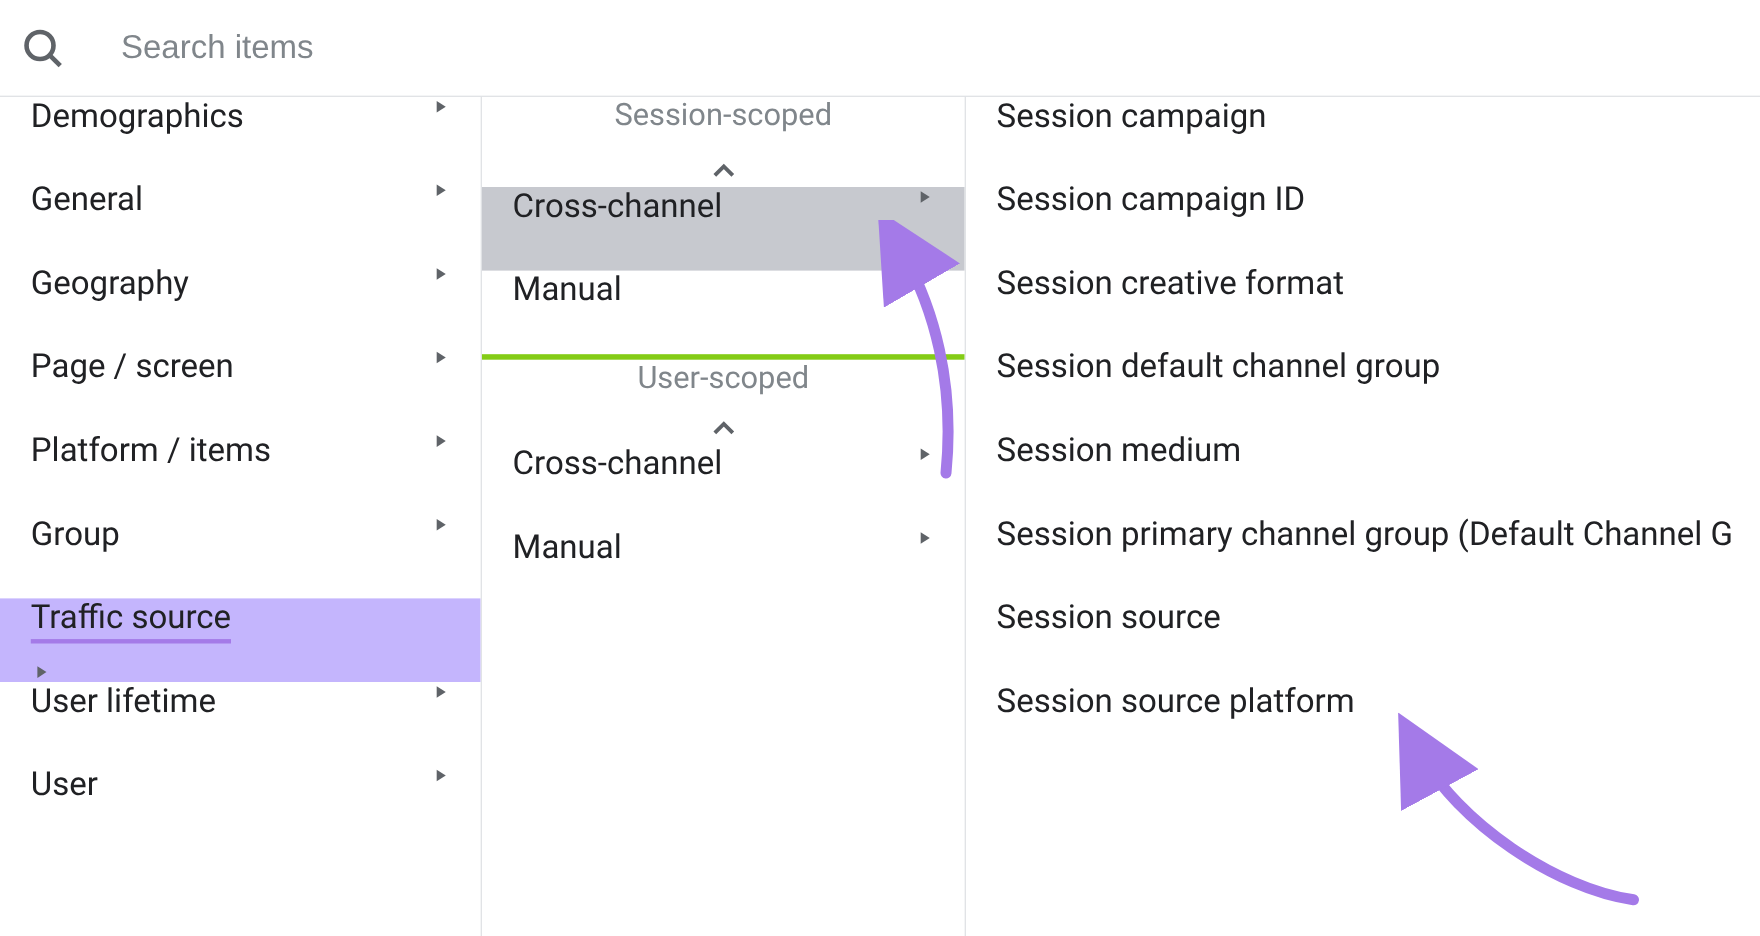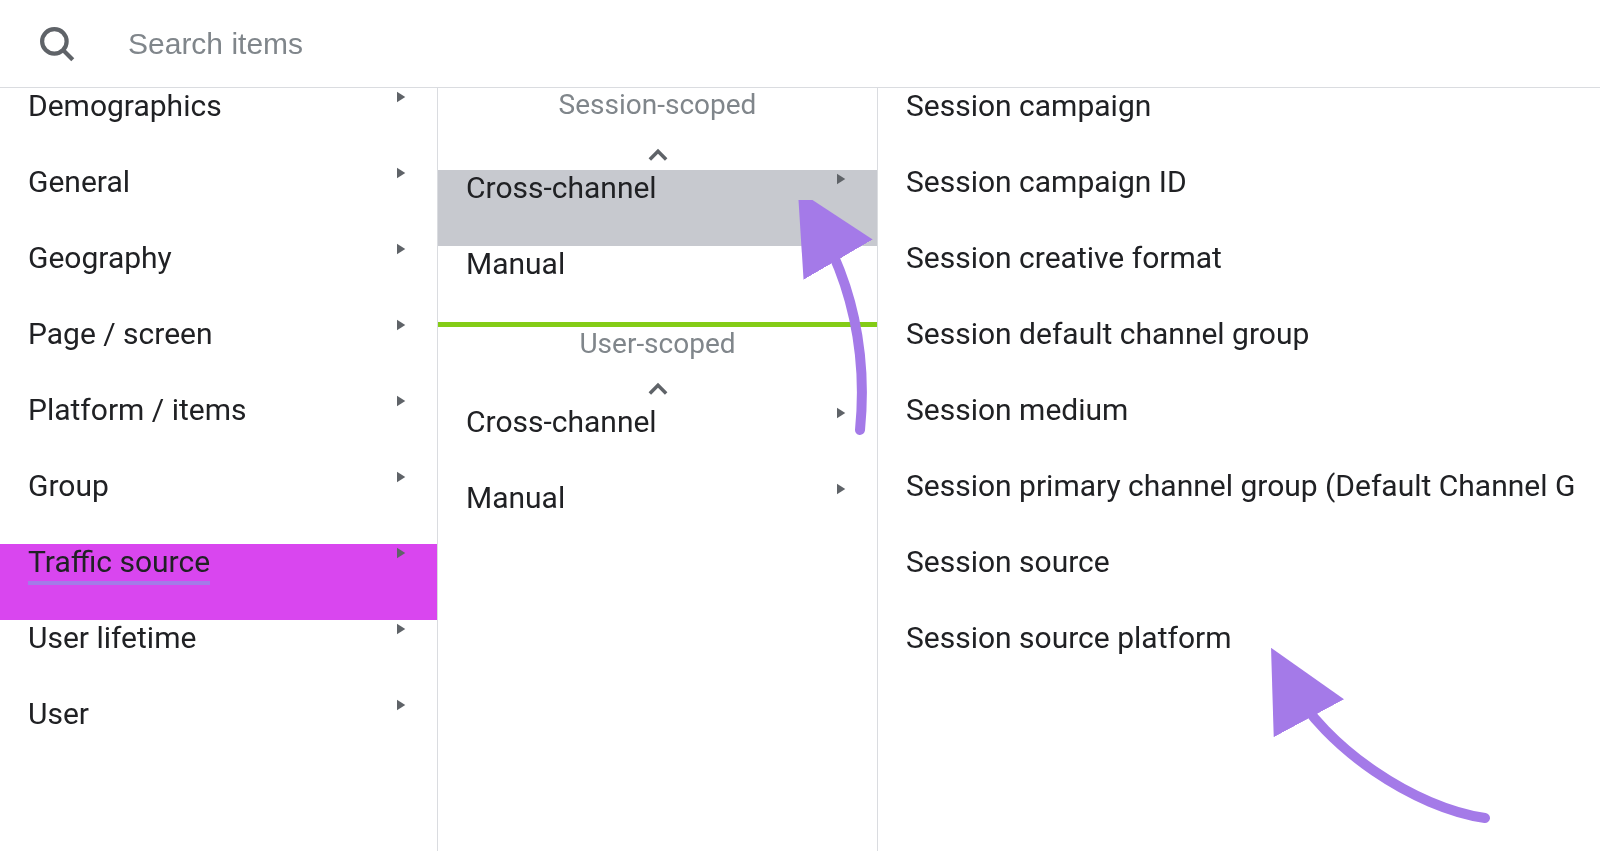--- a/index.html
+++ b/index.html
@@ -9,21 +9,21 @@
     color: #202124;
     width: 1600px;
     height: 851px;
     overflow: hidden;
     position: relative;
   }
   .search-bar {
     display: flex;
     align-items: center;
     height: 88px;
-    padding: 0 36px;
+    padding: 0 18px;
     border-bottom: 1px solid #dadce0;
   }
   .search-bar .icon {
     width: 42px;
     height: 42px;
     color: #5f6368;
     flex-shrink: 0;
   }
   .search-bar input {
     border: none;
@@ -62,21 +62,22 @@
   }
   .col3 .item { padding: 0 26px 0 28px; }
   .item .label { overflow: hidden; text-overflow: clip; }
   .item .arrow {
     width: 18px;
     height: 18px;
     flex-shrink: 0;
     color: #5f6368;
   }
   .item.category-selected {
-    background: #d946ef;
+    background: #c4b5fd;
+    flex-direction: column;
   }
   .item.category-selected .label {
     border-bottom: 4px solid #a47ae8;
     padding-bottom: 2px;
   }
   .item.mid-selected {
     background: #c7c9cf;
   }
   .item.leaf-hover {
     background: #f1f3f4;

